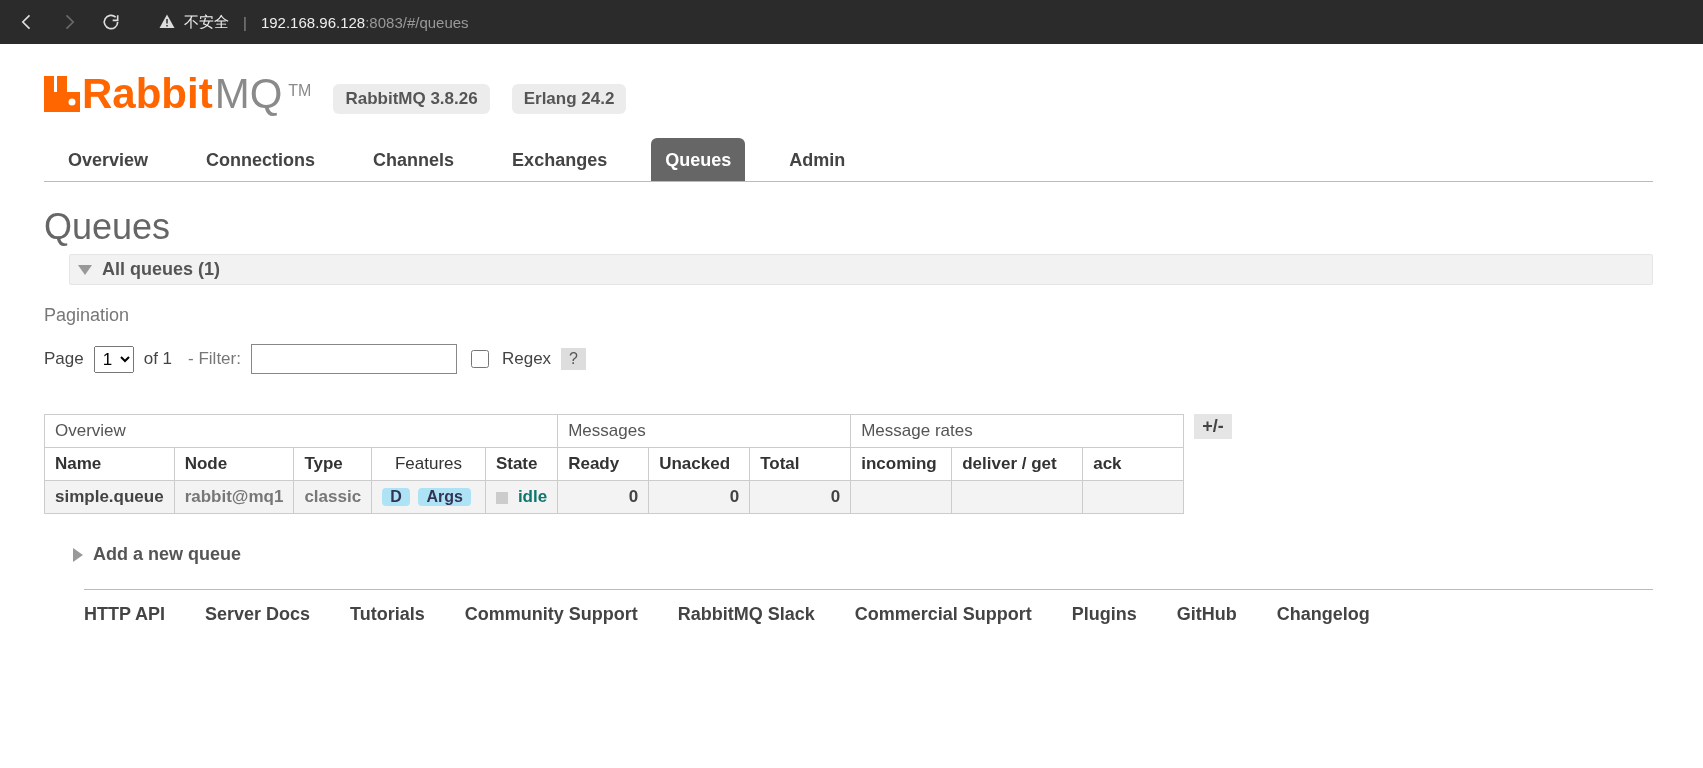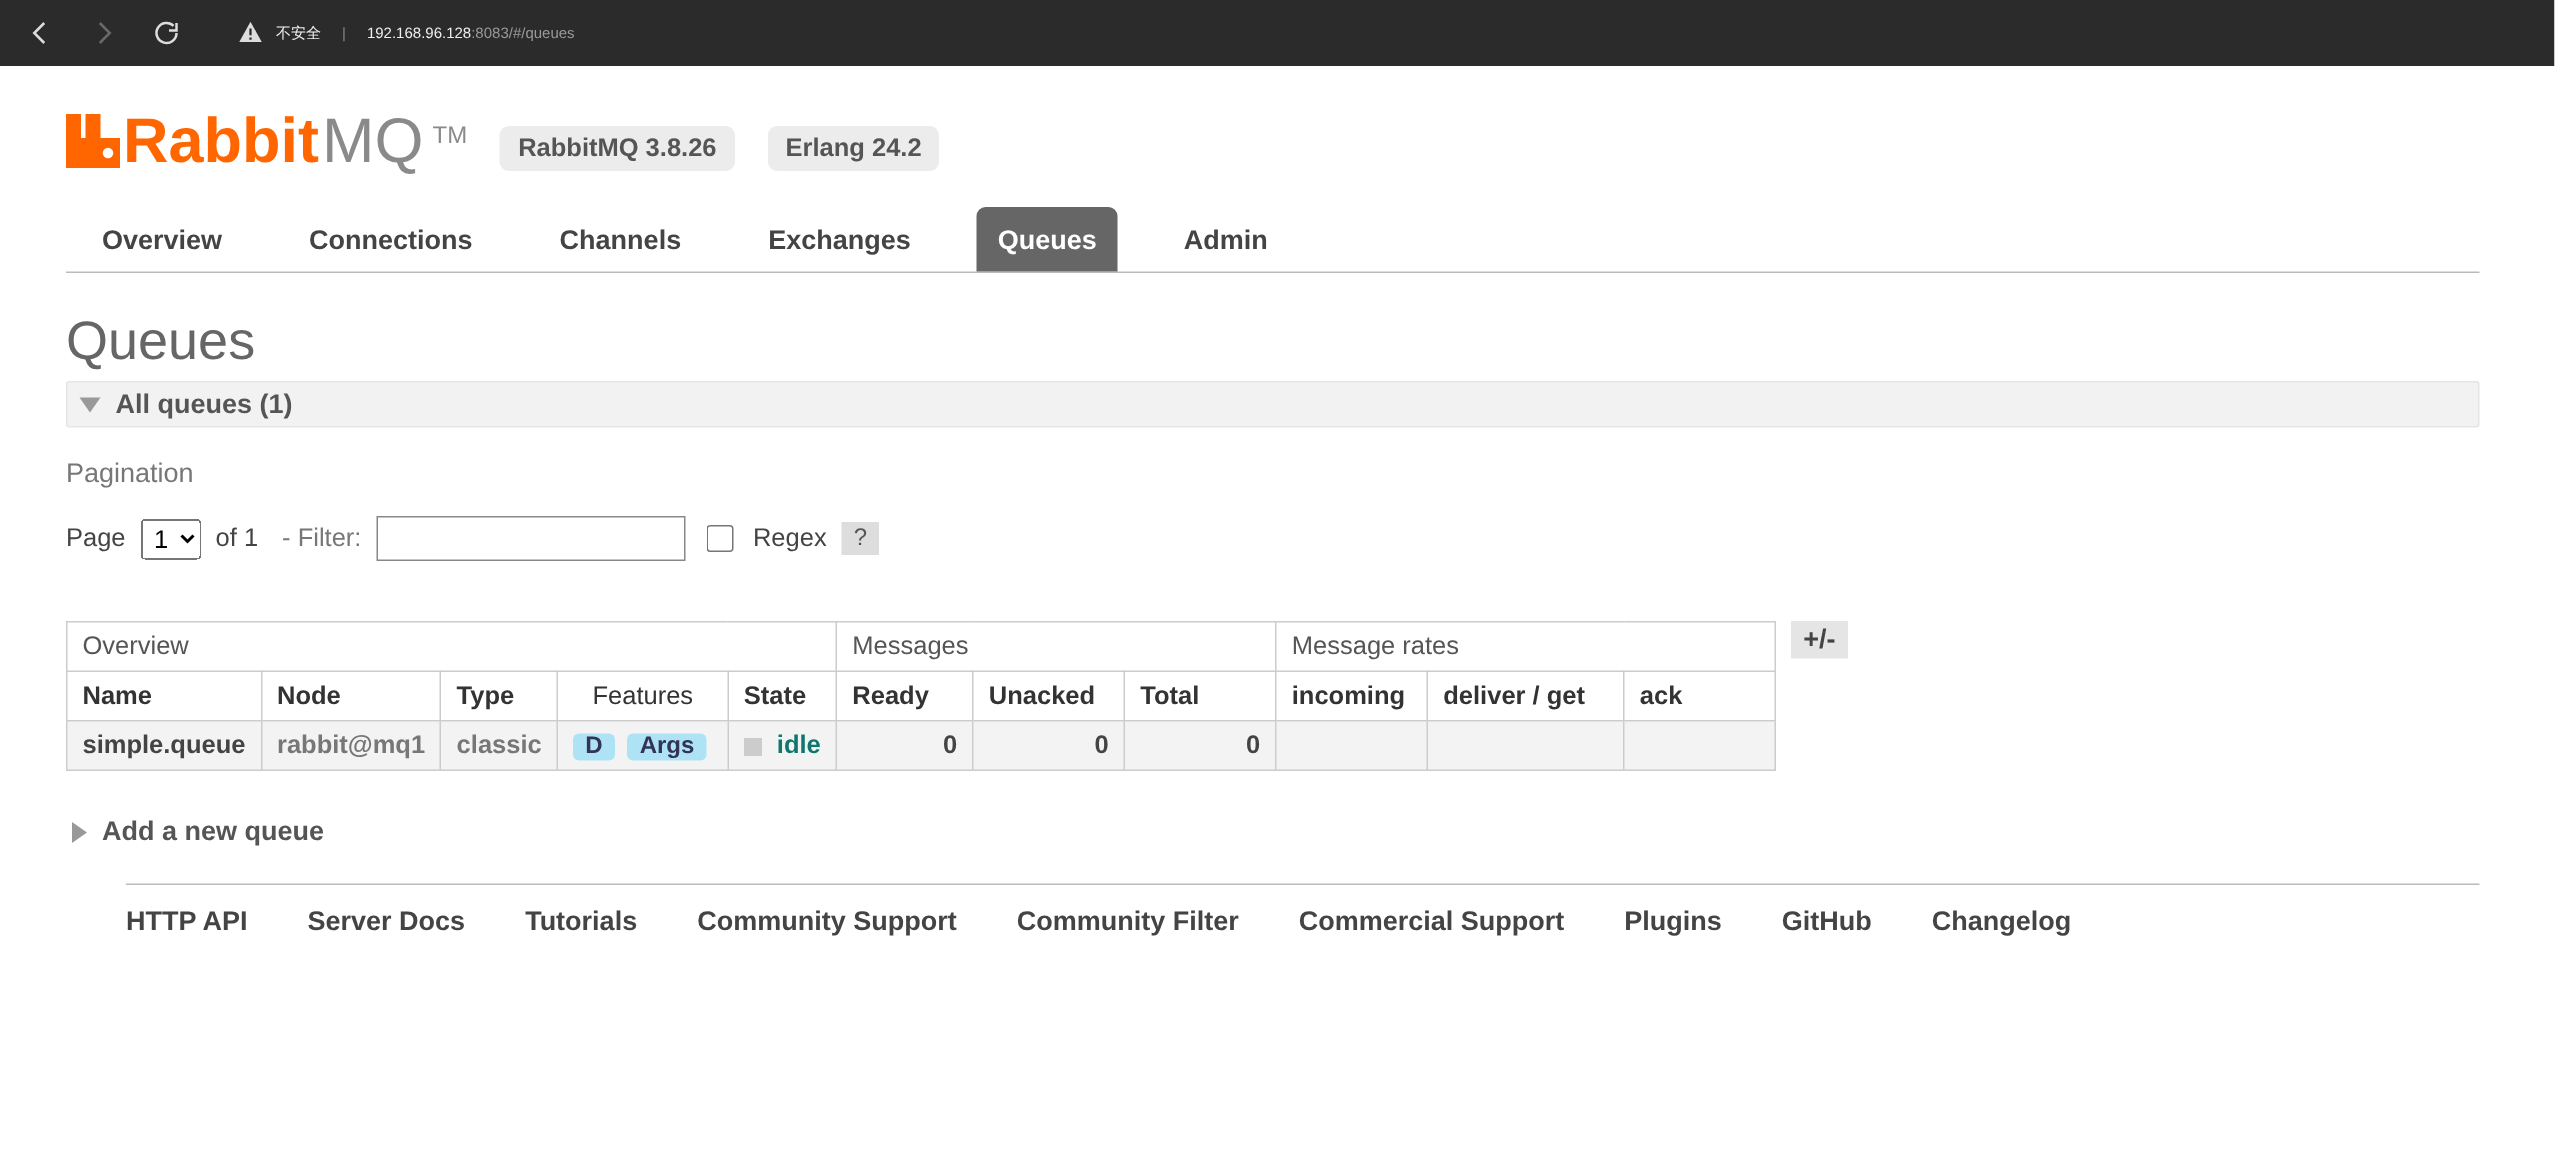--- a/index.html
+++ b/index.html
@@ -17,21 +17,21 @@
     background: #2b2b2b;
     color: #ccc;
     display: flex;
     align-items: center;
     padding: 0 16px;
     gap: 20px;
     border-top-left-radius: 0;
   }
   .browser-bar svg { display:block; }
   .bbtn { width:22px; height:22px; display:flex; align-items:center; justify-content:center; }
-  .addr { display:flex; align-items:center; gap:10px; font-size:10px; margin-left:16px;}
+  .addr { display:flex; align-items:center; gap:10px; font-size:15px; margin-left:16px;}
   .addr .warn { color:#eee; display:flex; align-items:center; gap:8px;}
   .addr .sep { color:#888; margin:0 4px; }
   .addr .host { color:#eee; }
   .addr .port-path { color:#999; }
 
   
   .page {
     background:#fff;
     padding: 12px 50px 30px 44px;
     border-top-left-radius:10px;
@@ -102,20 +102,21 @@
     border:1px solid #e5e5e5;
     padding:4px 8px;
     display:flex;
     align-items:center;
     gap:10px;
     font-size:18px;
     font-weight:700;
     color:#555;
     cursor:pointer;
     border-radius:2px;
+    margin-left:25px;
   }
   .section-bar.plain {
     background:transparent;
     border:none;
     padding-left:4px;
     margin-top:26px;
   }
   .tri { width:0;height:0; display:inline-block; }
   .tri.down { border-left:7px solid transparent; border-right:7px solid transparent; border-top:10px solid #999;}
   .tri.right { border-top:7px solid transparent; border-bottom:7px solid transparent; border-left:10px solid #999;}
@@ -328,20 +329,20 @@
   <div class="section-bar plain">
     <span class="tri right"></span>
     <span>Add a new queue</span>
   </div>
 
   <div class="footer">
     <span>HTTP API</span>
     <span>Server Docs</span>
     <span>Tutorials</span>
     <span>Community Support</span>
-    <span>Community Filter</span>
+    <span>RabbitMQ Slack</span>
     <span>Commercial Support</span>
     <span>Plugins</span>
     <span>GitHub</span>
     <span>Changelog</span>
   </div>
 
 </div>
 
 </body></html>

